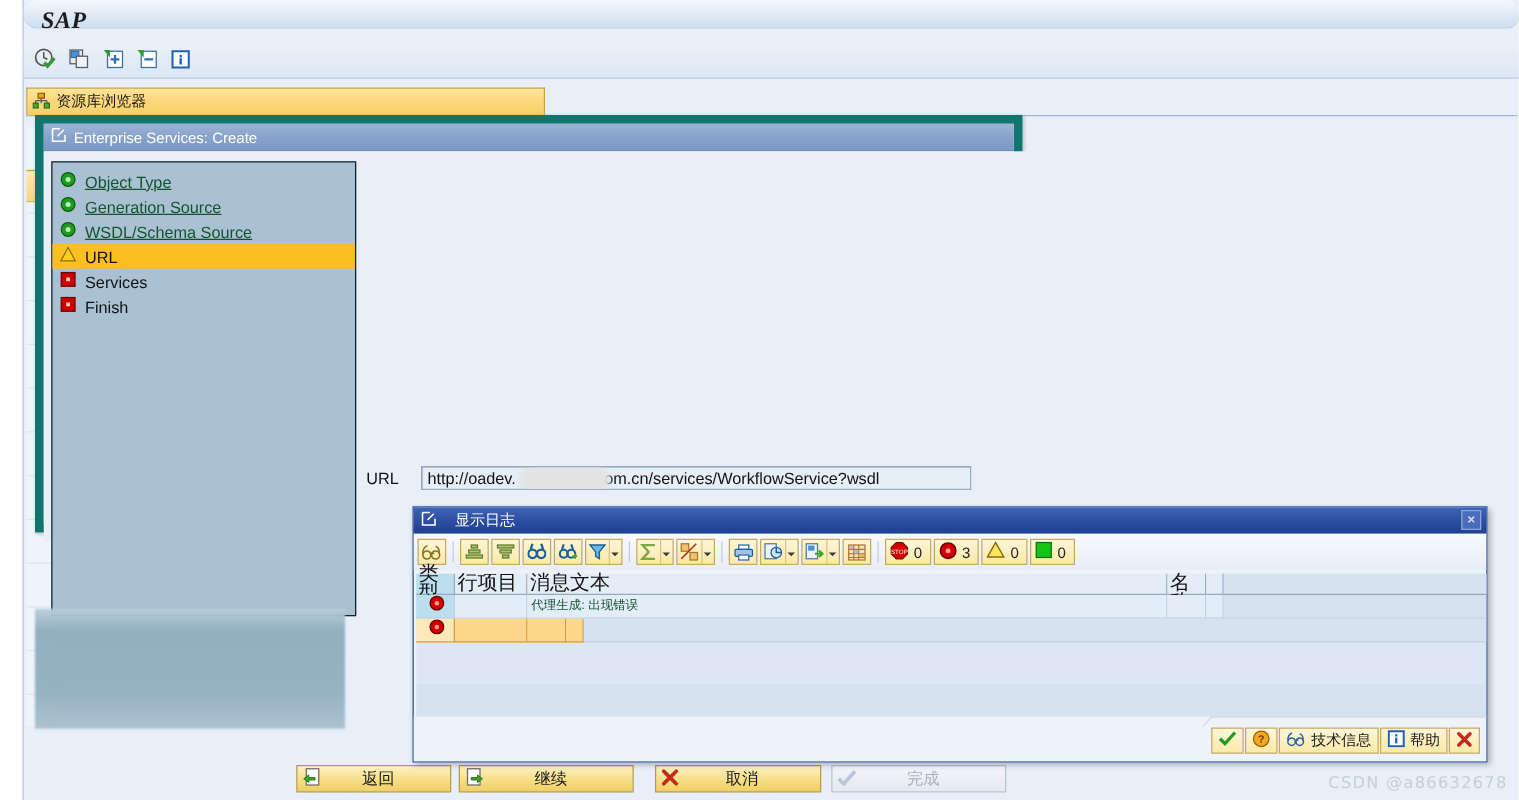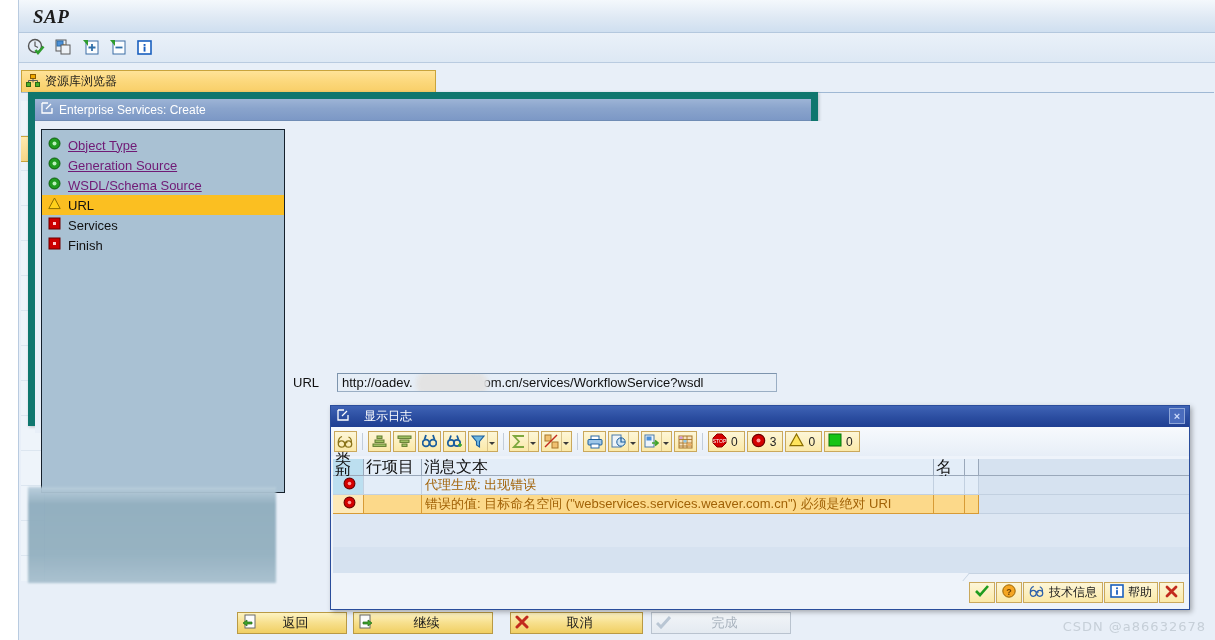--- a/index.html
+++ b/index.html
@@ -12,23 +12,24 @@
     background: #ffffff;
   }
   #root { position: relative; width: 1215px; height: 640px; background: #ffffff; }
 
   
   .sap-window {
     position: absolute; left: 18px; top: 0px; width: 1197px; height: 640px;
     background: #e8eff8; border-left: 1px solid #b9cbe0;
   }
   .sap-titlebar {
-    position: absolute; left: 0; top: 0; width: 1197px; height: 33px;
+    position: absolute; left: 0; top: 0; width: 1197px; height: 23px;
     background: linear-gradient(to bottom, #f4f8fc 0%, #dfe9f4 55%, #cfdff0 100%);
     border-bottom: 1px solid #b4c8de;
+    border-radius: 16px;
   }
   .sap-logo {
     position: absolute; left: 14px; top: 6px;
     font-family: "Liberation Serif", "DejaVu Serif", serif;
     font-style: italic; font-weight: bold; font-size: 19px; color: #1c1c1c;
     letter-spacing: 0.5px;
   }
   .sap-toolbar {
     position: absolute; left: 0; top: 33px; width: 1197px; height: 30px;
     background: linear-gradient(to bottom,#eaf1f9 0%, #dde8f4 100%);
@@ -86,21 +87,21 @@
   .wiz-nav {
     position: absolute; left: 6px; top: 8px; width: 244px; height: 364px;
     background: #a9c1d3; border: 1px solid #15202b;
     padding-top: 5px;
   }
   .nav-row {
     height: 20px; display: flex; align-items: center; gap: 7px; padding-left: 6px;
   }
   .nav-row.sel { background: #fbbf21; }
   .nav-row .lbl { font-size: 13px; color: #111; }
-  .nav-row .lbl.link { color: #701a75; text-decoration: underline; }
+  .nav-row .lbl.link { color: #14532d; text-decoration: underline; }
 
   
   .descr-wrap { position:absolute; left: 258px; top: 36px; width: 508px; height: 196px; }
   .descr {
     position: absolute; left:0; top:0; width: 494px; height: 196px;
     background: #a9c1d3; border: 1px solid #9db3c6;
     padding: 8px 10px; font-size: 13px; color: #111;
   }
   .vsb {
     position: absolute; right: 0; top: 0; width: 14px; height: 196px;
@@ -173,21 +174,21 @@
   }
   .lb.cnt { padding: 0 6px 0 3px; gap: 4px; font-size: 12px; color:#222; }
   .lb-sep { width: 1px; height: 17px; background: #c3cdda; margin: 0 3px; }
   .lb .drop { width:8px; height:19px; border-left:1px solid #d9c48c; display:flex; align-items:flex-end; justify-content:center; }
   .lb .drop i { border:3px solid transparent; border-top-color:#3a3a3a; display:block; margin-bottom:3px; }
 
   
   .log-table { position: absolute; left: 2px; top: 53px; width: 856px; height: 88px; background:#dde7f3; }
   .lt-head { display:flex; height: 17px; background: linear-gradient(to bottom,#eef2f7,#dde4ec); font-size: 16px; color:#111; }
   .lt-head div { border-right: 1px solid #9aa8ba; border-bottom:1px solid #9aa8ba; padding-left: 2px; line-height:15px; }
-  .lt-row { display:flex; height: 19px; font-size: 13px; color:#a16207; }
+  .lt-row { display:flex; height: 19px; font-size: 10px; color:#14532d; }
   .lt-row div { border-right: 1px solid #c2d0e0; border-bottom: 1px solid #c2d0e0; line-height: 17px; padding-left: 3px; overflow:hidden; white-space:nowrap; }
   .c-type { width: 31px; background:#bcdff0; display:flex; align-items:center; justify-content:center; }
   .c-item { width: 58px; background:#e3edf8; }
   .c-msg  { width: 512px; background:#e3edf8; }
   .c-name { width: 31px; background:#e3edf8; }
   .c-tail { width: 14px; background:#e3edf8; }
   .c-rest { flex:1; background:#d6e2f0; border-right:none !important; }
   .lt-row.hl .c-type { background:#fde9b8; }
   .lt-row.hl div { background:#fcd98a; border-color:#d79b36; }
   .lt-row.hl .c-rest { background:#d6e2f0; border-color:#c2d0e0; }
@@ -385,21 +386,21 @@
           <span>http://oadev.</span><span style="visibility:hidden">XXXXXXX</span><span>.com.cn/services/WorkflowService?wsdl</span>
           <span class="redact"></span>
         </div>
       </div>
     </div>
   </div>
 
   <div class="mosaic"></div>
 
   <div class="wiz-buttons">
-    <div class="wbtn" style="width:110px;">
+    <div class="wbtn" style="width:124px;">
       <span>
         <svg width="15" height="15" viewBox="0 0 15 15">
           <rect x="3" y="1" width="10" height="13" fill="#fdfdfd" stroke="#6b6b6b"></rect>
           <path d="M1 9 L5 6 v2 h5 v2 H5 v2 Z" fill="#3fa32b" stroke="#1f6b14" stroke-width=".7"></path>
         </svg>
       </span>
       <span class="cap">返回</span>
     </div>
     <div style="width:6px"></div>
     <div class="wbtn" style="width:140px;">
@@ -612,21 +613,20 @@
       <div class="lt-row hl">
         <div class="c-type">
           <span>
             <svg width="13" height="13" viewBox="0 0 13 13">
                 <circle cx="6.5" cy="6.5" r="5.4" fill="#d40000" stroke="#6e0000" stroke-width="1.1"></circle>
                 <circle cx="6.5" cy="6.5" r="1.8" fill="#ff9b9b"></circle>
               </svg>
           </span>
         </div>
         <div class="c-item"></div>
-        <div class="c-msg">错误的值: 目标命名空间 ("webservices.services.weaver.com.cn") 必须是绝对 URI</div>
         <div class="c-name"></div>
         <div class="c-tail"></div>
         <div class="c-rest"></div>
       </div>
     </div>
 
     <div class="log-blank"></div>
 
     <div class="log-footer">
       <div class="notch"></div>

